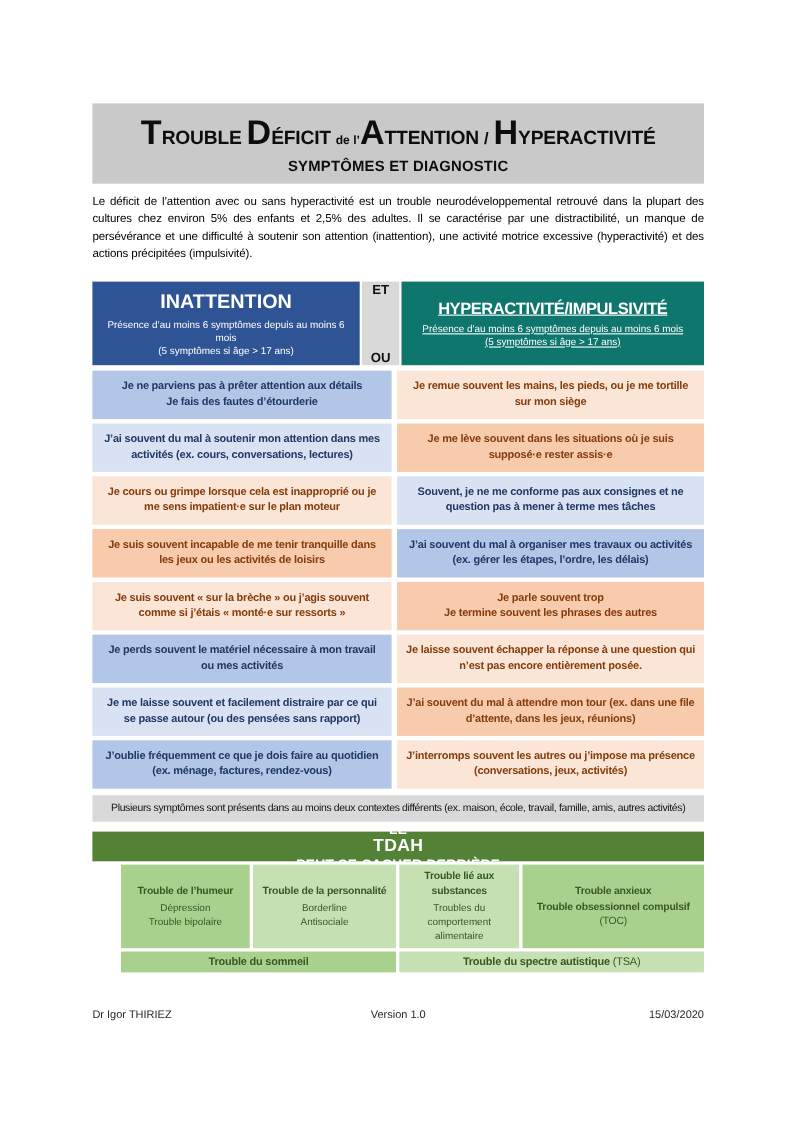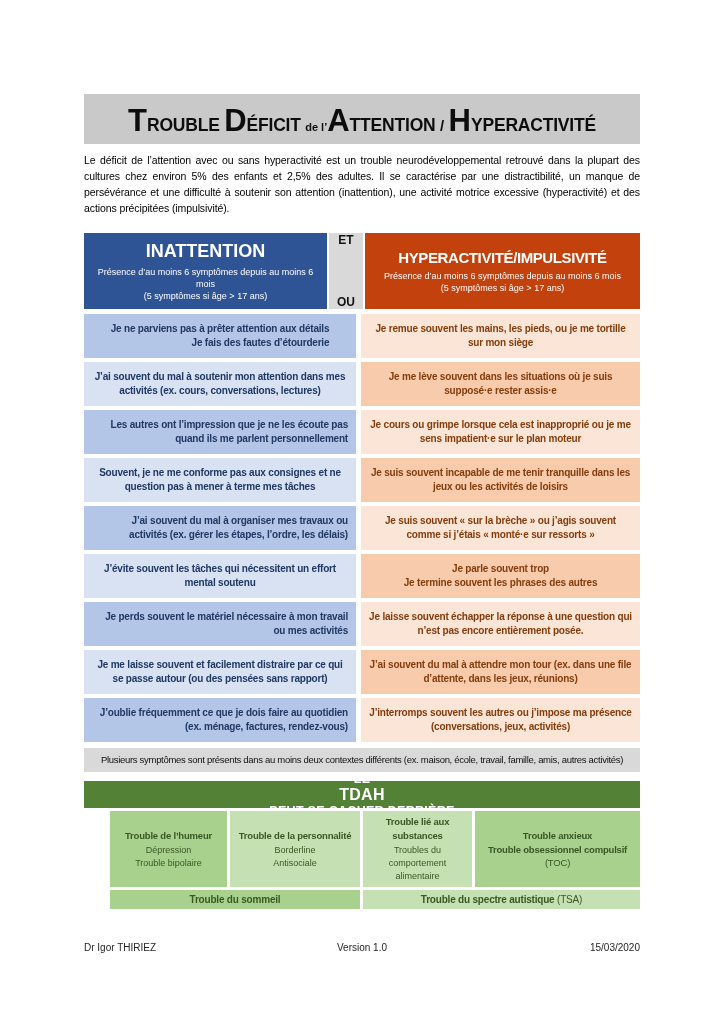--- a/index.html
+++ b/index.html
@@ -17,33 +17,33 @@
   .main-title .slash { font-size:15px; }
   .subtitle { font-size:13.5px; font-weight:700; color:#0d0d0d; margin-top:8px; letter-spacing:0.2px; }
 
   
   .intro { margin-top:9px; font-size:10.5px; letter-spacing:-0.1px; line-height:1.5; text-align:justify; color:#000; }
 
   
   .table-header { display:flex; margin-top:17px; height:76px; }
   .col-header { color:#fff; text-align:center; display:flex; flex-direction:column; justify-content:center; padding:4px 6px; }
   .col-header.blue { background:#2F5496; width:243px; }
-  .col-header.orange { background:#c2410c; flex:1; }
+  .col-header.orange { background:#0f766e; flex:1;text-decoration:underline; }
   .connector { background:#D9D9D9; width:34px; margin:0 2px; display:flex; flex-direction:column; justify-content:space-between; align-items:center; gap:3px; font-weight:700; font-size:12px; color:#111; }
   .col-title { font-size:18px; font-weight:700; margin-bottom:4px; }
   .orange .col-title { font-size:15px; letter-spacing:-0.4px; }
   .col-criteria { font-size:9px; line-height:1.35; }
 
   
   .table-rows { display:grid; grid-template-columns:272px 1fr; column-gap:5px; row-gap:4px; margin-top:5px; }
   .cell { min-height:44px; display:flex; align-items:center; justify-content:center; text-align:center;
           font-weight:700; font-size:10px; letter-spacing:-0.2px; line-height:1.4; padding:3px 8px; white-space:pre-line; }
   .cell.left  { color:#1F3864; }
   .cell.right { color:#843C0C; }
-  .bg-bm { background:#B4C6E7;text-align:right; } .bg-bl { background:#D9E2F3; }
+  .bg-bm { background:#B4C6E7; } .bg-bl { background:#D9E2F3; }
   .bg-om { background:#F7CBAC; } .bg-ol { background:#FBE5D6; }
 
   
   .notes { background:#D9D9D9; margin-top:6px; padding:6px 4px 7px; text-align:center; }
   .note { font-size:9.5px; letter-spacing:-0.3px; color:#111; white-space:nowrap; }
   .note + .note { margin-top:7px; }
 
   
   .green-header { margin-top:9px; background:#538135; color:#fff; height:27px; display:flex; align-items:center; justify-content:center; font-weight:700; font-size:12.5px; letter-spacing:0.3px;flex-direction:column; }
   .green-header .tdah { font-size:16px; margin:0 5px; }
@@ -70,20 +70,21 @@
   <div class="content">
 
     <header class="title-block">
       <div class="main-title">
         <span><span class="big">T</span><span class="rest">ROUBLE</span></span>
         <span><span class="big">D</span><span class="rest">ÉFICIT</span></span>
         <span class="small-mid">de l’</span><span><span class="big">A</span><span class="rest">TTENTION</span></span>
         <span class="slash">/</span>
         <span><span class="big">H</span><span class="rest">YPERACTIVITÉ</span></span>
       </div>
+      <div class="subtitle">SYMPTÔMES ET DIAGNOSTIC</div>
     </header>
 
     <p class="intro">Le déficit de l’attention avec ou sans hyperactivité est un trouble neurodéveloppemental retrouvé dans la plupart des cultures chez environ 5% des enfants et 2,5% des adultes. Il se caractérise par une distractibilité, un manque de persévérance et une difficulté à soutenir son attention (inattention), une activité motrice excessive (hyperactivité) et des actions précipitées (impulsivité).</p>
 
     <section>
       <div class="table-header">
         <div class="col-header blue">
           <div class="col-title">INATTENTION</div>
           <div class="col-criteria">Présence d’au moins 6 symptômes depuis au moins 6 mois</div>
           <div class="col-criteria">(5 symptômes si âge &gt; 17 ans)</div>
@@ -98,27 +99,25 @@
           <div class="col-criteria">(5 symptômes si âge &gt; 17 ans)</div>
         </div>
       </div>
 
       <div class="table-rows">
         <div class="cell left bg-bm">Je ne parviens pas à prêter attention aux détails
 Je fais des fautes d’étourderie</div>
         <div class="cell right bg-ol">Je remue souvent les mains, les pieds, ou je me tortille sur mon siège</div>
         <div class="cell left bg-bl">J’ai souvent du mal à soutenir mon attention dans mes activités (ex. cours, conversations, lectures)</div>
         <div class="cell right bg-om">Je me lève souvent dans les situations où je suis supposé·e rester assis·e</div>
-        <div class="cell left bg-bm">Les autres ont l’impression que je ne les écoute pas quand ils me parlent personnellement</div>
         <div class="cell right bg-ol">Je cours ou grimpe lorsque cela est inapproprié ou je me sens impatient·e sur le plan moteur</div>
         <div class="cell left bg-bl">Souvent, je ne me conforme pas aux consignes et ne question pas à mener à terme mes tâches</div>
         <div class="cell right bg-om">Je suis souvent incapable de me tenir tranquille dans les jeux ou les activités de loisirs</div>
         <div class="cell left bg-bm">J’ai souvent du mal à organiser mes travaux ou activités (ex. gérer les étapes, l’ordre, les délais)</div>
         <div class="cell right bg-ol">Je suis souvent « sur la brèche » ou j’agis souvent comme si j’étais « monté·e sur ressorts »</div>
-        <div class="cell left bg-bl">J’évite souvent les tâches qui nécessitent un effort mental soutenu</div>
         <div class="cell right bg-om">Je parle souvent trop
 Je termine souvent les phrases des autres</div>
         <div class="cell left bg-bm">Je perds souvent le matériel nécessaire à mon travail ou mes activités</div>
         <div class="cell right bg-ol">Je laisse souvent échapper la réponse à une question qui n’est pas encore entièrement posée.</div>
         <div class="cell left bg-bl">Je me laisse souvent et facilement distraire par ce qui se passe autour (ou des pensées sans rapport)</div>
         <div class="cell right bg-om">J’ai souvent du mal à attendre mon tour (ex. dans une file d’attente, dans les jeux, réunions)</div>
         <div class="cell left bg-bm">J’oublie fréquemment ce que je dois faire au quotidien (ex. ménage, factures, rendez-vous)</div>
         <div class="cell right bg-ol">J’interromps souvent les autres ou j’impose ma présence (conversations, jeux, activités)</div>
       </div>
 

